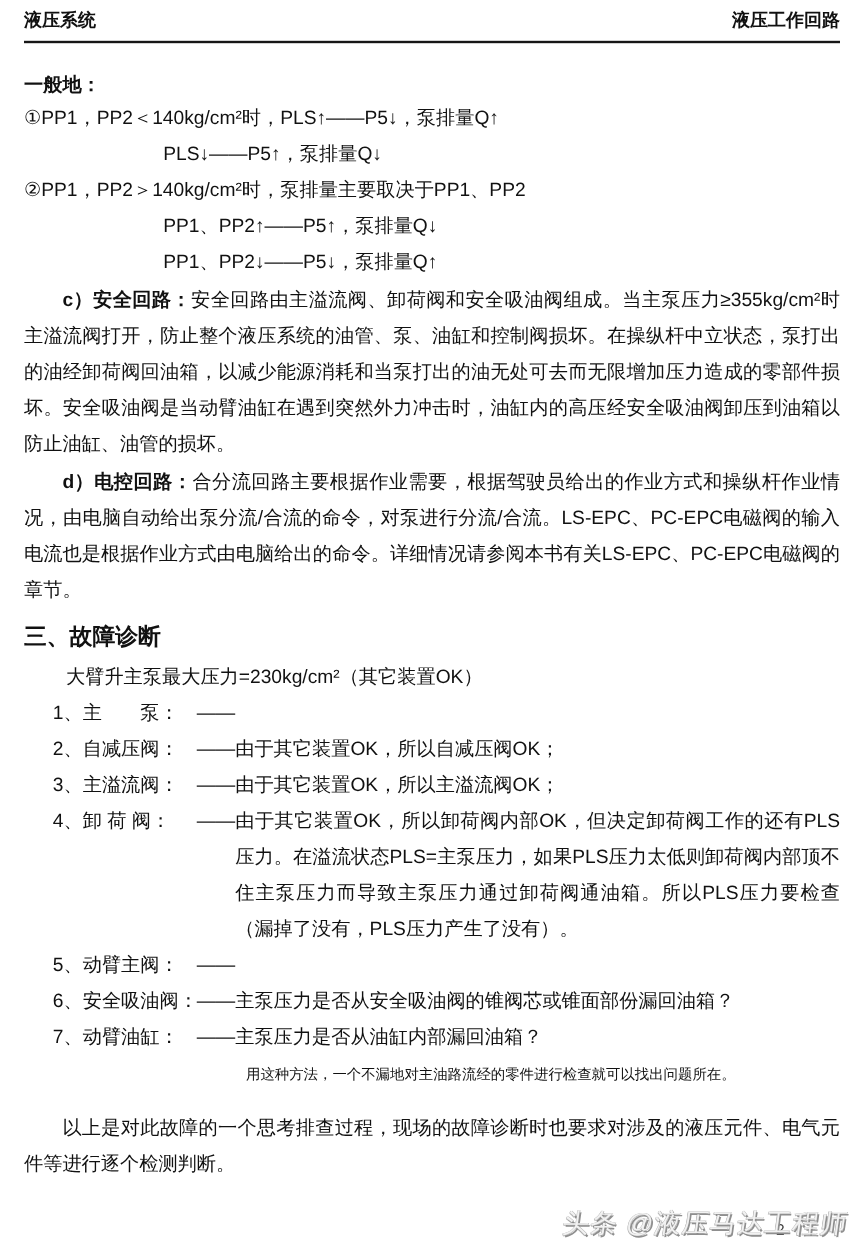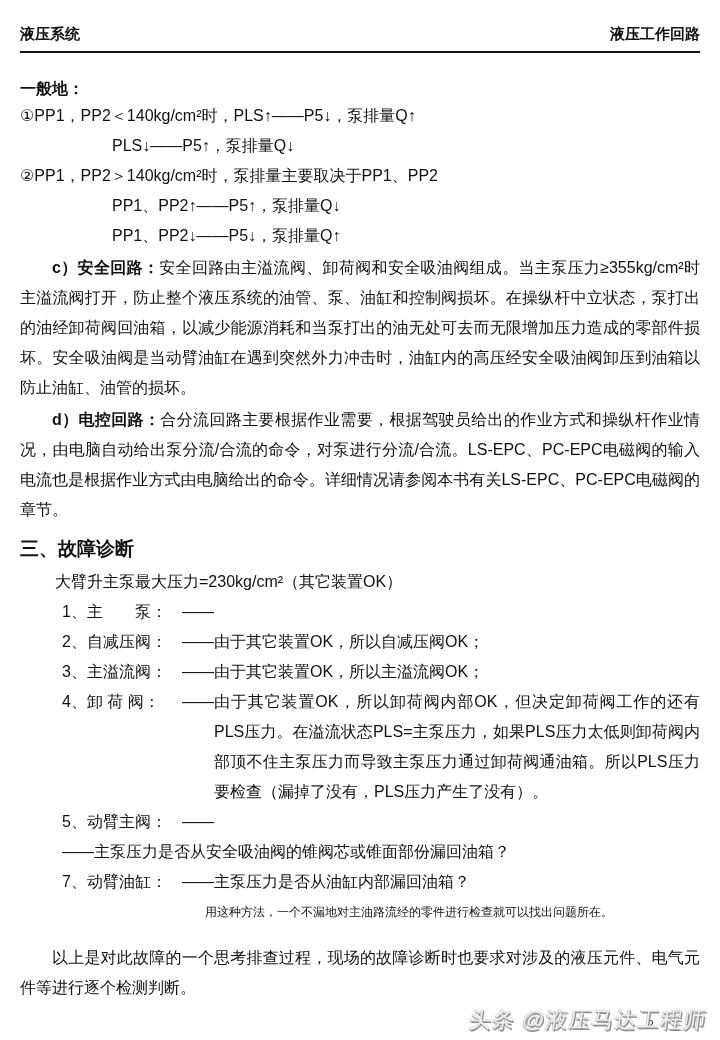--- a/index.html
+++ b/index.html
@@ -4,21 +4,21 @@
 <style>
   html, body { margin: 0; padding: 0; }
   body {
     width: 720px; height: 1040px;
     background: #ffffff;
     color: #111111;
     font-family: "Liberation Sans", "DejaVu Sans", sans-serif;
     position: relative;
     overflow: hidden;
   }
-  .page { padding: 25px 20px 0 20px; }
+  .page { padding: 8px 20px 0 20px; }
 
   
   .doc-header {
     display: flex;
     justify-content: space-between;
     align-items: flex-end;
     font-size: 15px;
     font-weight: bold;
     padding-bottom: 7px;
     border-bottom: 2.5px solid #161616;
@@ -32,21 +32,21 @@
     line-height: 24px;
   }
 
   
   .formula {
     font-size: 16px;
     line-height: 30px;
     white-space: nowrap;
   }
   .ind1 { }
-  .ind2 { margin-left: 92px; }
+  .ind2 { margin-left: 116px; }
 
   
   .para {
     margin: 2px 0 0 0;
     font-size: 16px;
     line-height: 30px;
     text-align: justify;
     text-indent: 2em;
   }
   .plabel { font-weight: bold; }
@@ -61,21 +61,21 @@
 
   .premise {
     margin-left: 35px;
     font-size: 16px;
     line-height: 30px;
   }
 
   
   .ditem {
     display: flex;
-    margin-left: 42px;
+    margin-left: 24px;
     font-size: 16px;
     line-height: 30px;
   }
   .dlabel { flex: none; width: 120px; white-space: nowrap; }
   .ddash  { flex: none; width: 32px; white-space: nowrap; }
   .dtext  { flex: 1; text-align: justify; }
 
   .dconc {
     margin-left: 185px;
     font-size: 12px;
@@ -158,20 +158,21 @@
   <div class="ditem">
     <span class="dlabel">4、卸 荷 阀：</span>
       <span class="ddash">——</span>
       <span class="dtext">由于其它装置OK，所以卸荷阀内部OK，但决定卸荷阀工作的还有PLS压力。在溢流状态PLS=主泵压力，如果PLS压力太低则卸荷阀内部顶不住主泵压力而导致主泵压力通过卸荷阀通油箱。所以PLS压力要检查（漏掉了没有，PLS压力产生了没有）。</span>
   </div>
   <div class="ditem">
     <span class="dlabel">5、动臂主阀：</span>
       <span class="ddash">——</span>
   </div>
   <div class="ditem">
+    <span class="dlabel">6、安全吸油阀：</span>
       <span class="ddash">——</span>
       <span class="dtext">主泵压力是否从安全吸油阀的锥阀芯或锥面部份漏回油箱？</span>
   </div>
   <div class="ditem">
     <span class="dlabel">7、动臂油缸：</span>
       <span class="ddash">——</span>
       <span class="dtext">主泵压力是否从油缸内部漏回油箱？</span>
   </div>
 
   <div class="dconc">用这种方法，一个不漏地对主油路流经的零件进行检查就可以找出问题所在。</div>

